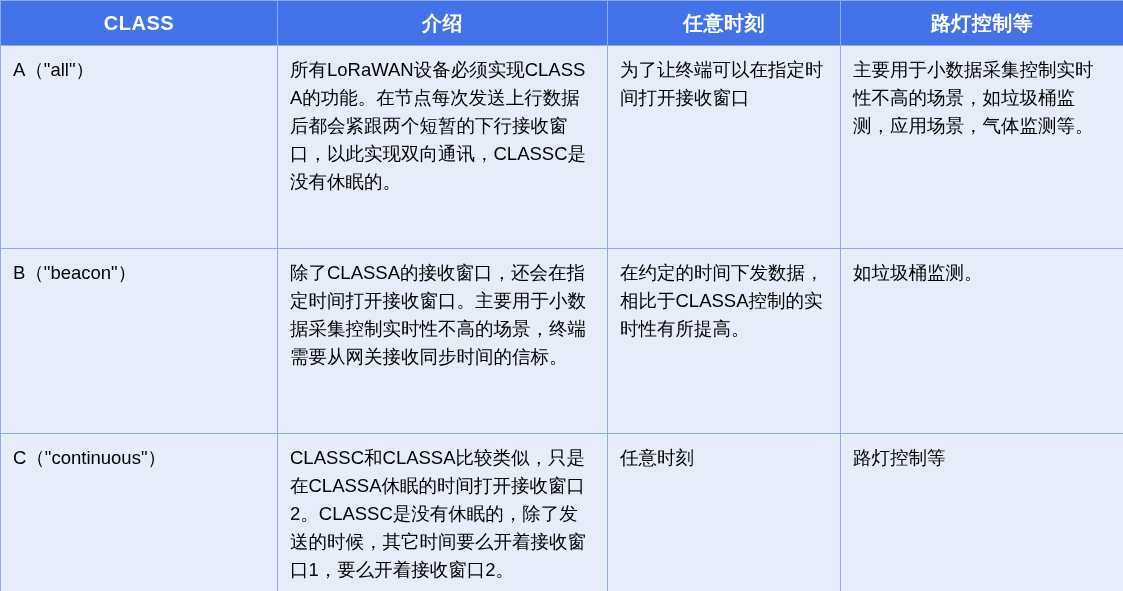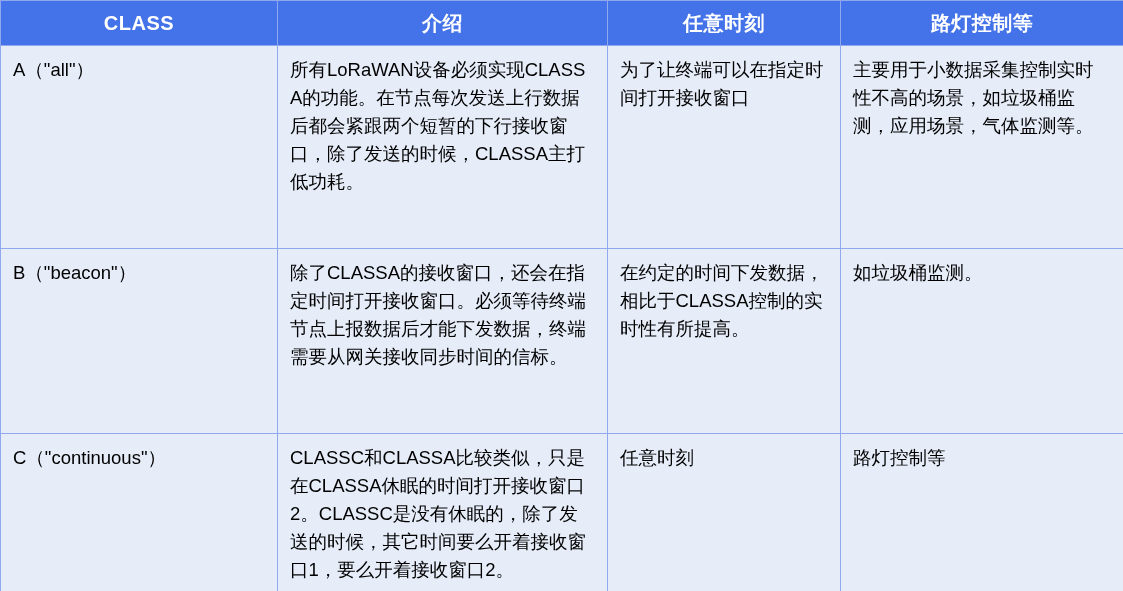--- a/index.html
+++ b/index.html
@@ -72,27 +72,27 @@
       <tr>
         <th>CLASS</th>
         <th>介绍</th>
         <th>任意时刻</th>
         <th>路灯控制等</th>
       </tr>
     </thead>
     <tbody>
       <tr class="row-a">
         <td class="cell-label">A（"all"）</td>
-        <td>所有LoRaWAN设备必须实现CLASSA的功能。在节点每次发送上行数据后都会紧跟两个短暂的下行接收窗口，除了发送的时候，CLASSA主打低功耗。</td>
+        <td>所有LoRaWAN设备必须实现CLASSA的功能。在节点每次发送上行数据后都会紧跟两个短暂的下行接收窗口，以此实现双向通讯，CLASSC是没有休眠的。</td>
         <td>为了让终端可以在指定时间打开接收窗口</td>
         <td>主要用于小数据采集控制实时性不高的场景，如垃圾桶监测，应用场景，气体监测等。</td>
       </tr>
       <tr class="row-b">
         <td class="cell-label">B（"beacon"）</td>
-        <td>除了CLASSA的接收窗口，还会在指定时间打开接收窗口。必须等待终端节点上报数据后才能下发数据，终端需要从网关接收同步时间的信标。</td>
+        <td>除了CLASSA的接收窗口，还会在指定时间打开接收窗口。主要用于小数据采集控制实时性不高的场景，终端需要从网关接收同步时间的信标。</td>
         <td>在约定的时间下发数据，相比于CLASSA控制的实时性有所提高。</td>
         <td>如垃圾桶监测。</td>
       </tr>
       <tr class="row-c">
         <td class="cell-label">C（"continuous"）</td>
         <td>CLASSC和CLASSA比较类似，只是在CLASSA休眠的时间打开接收窗口2。CLASSC是没有休眠的，除了发送的时候，其它时间要么开着接收窗口1，要么开着接收窗口2。</td>
         <td>任意时刻</td>
         <td>路灯控制等</td>
       </tr>
     </tbody>

